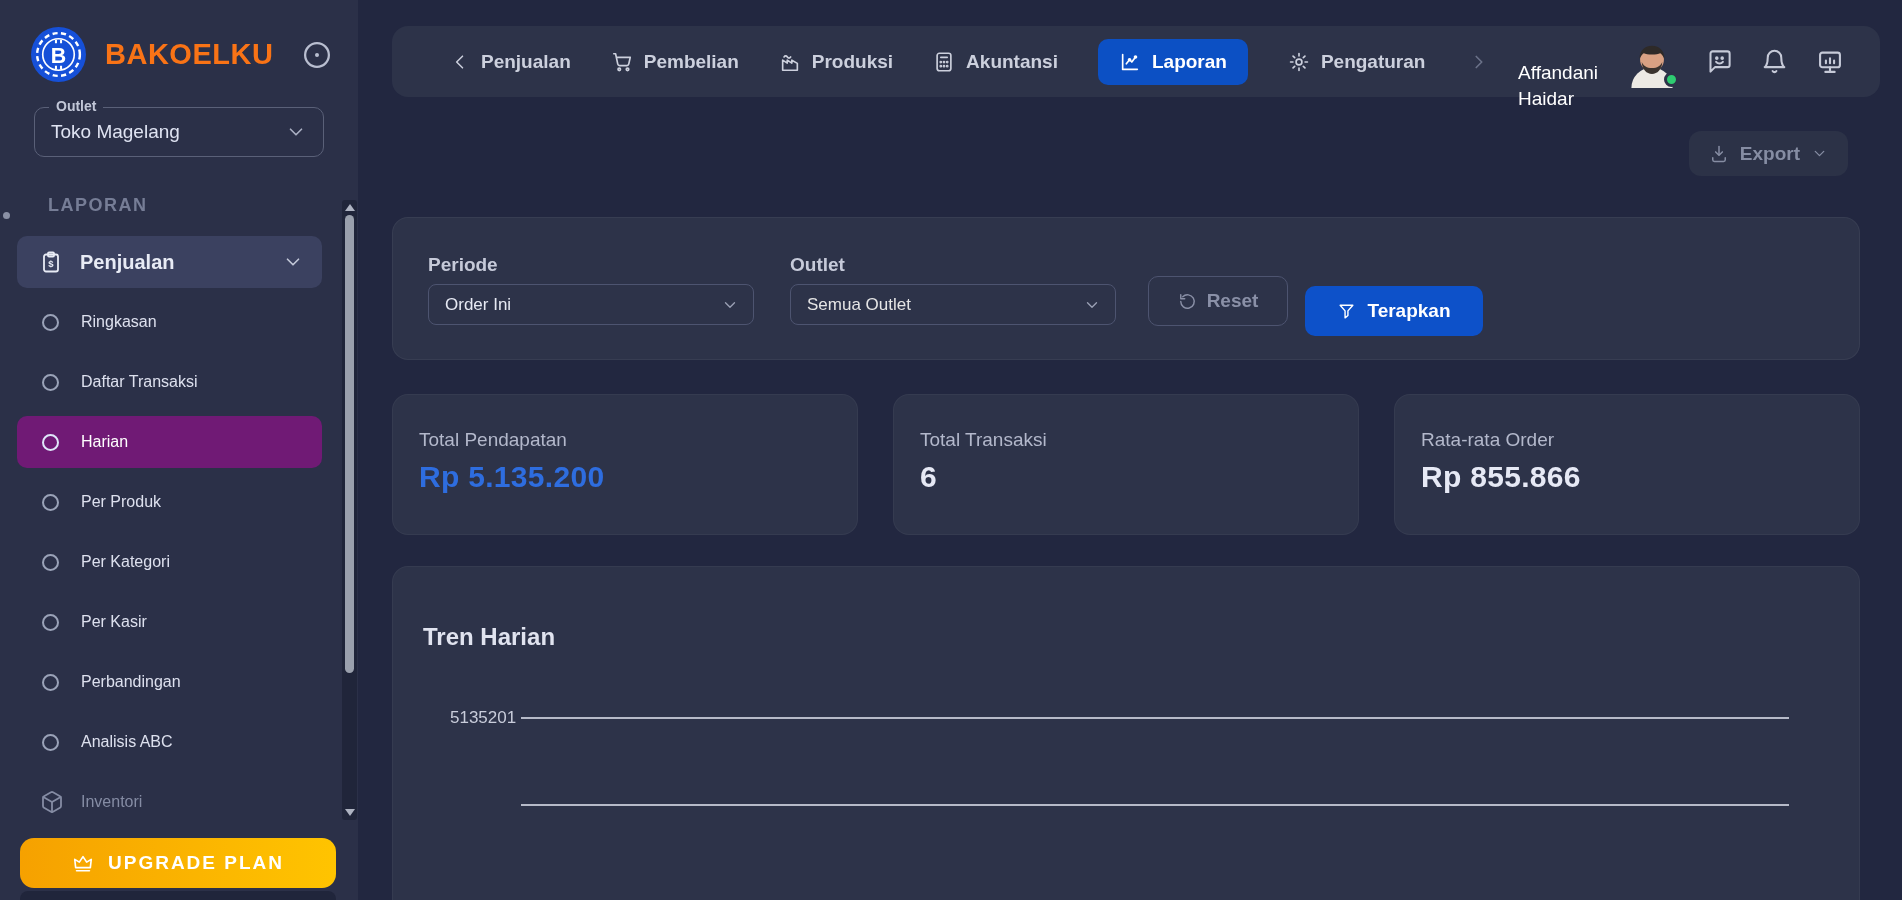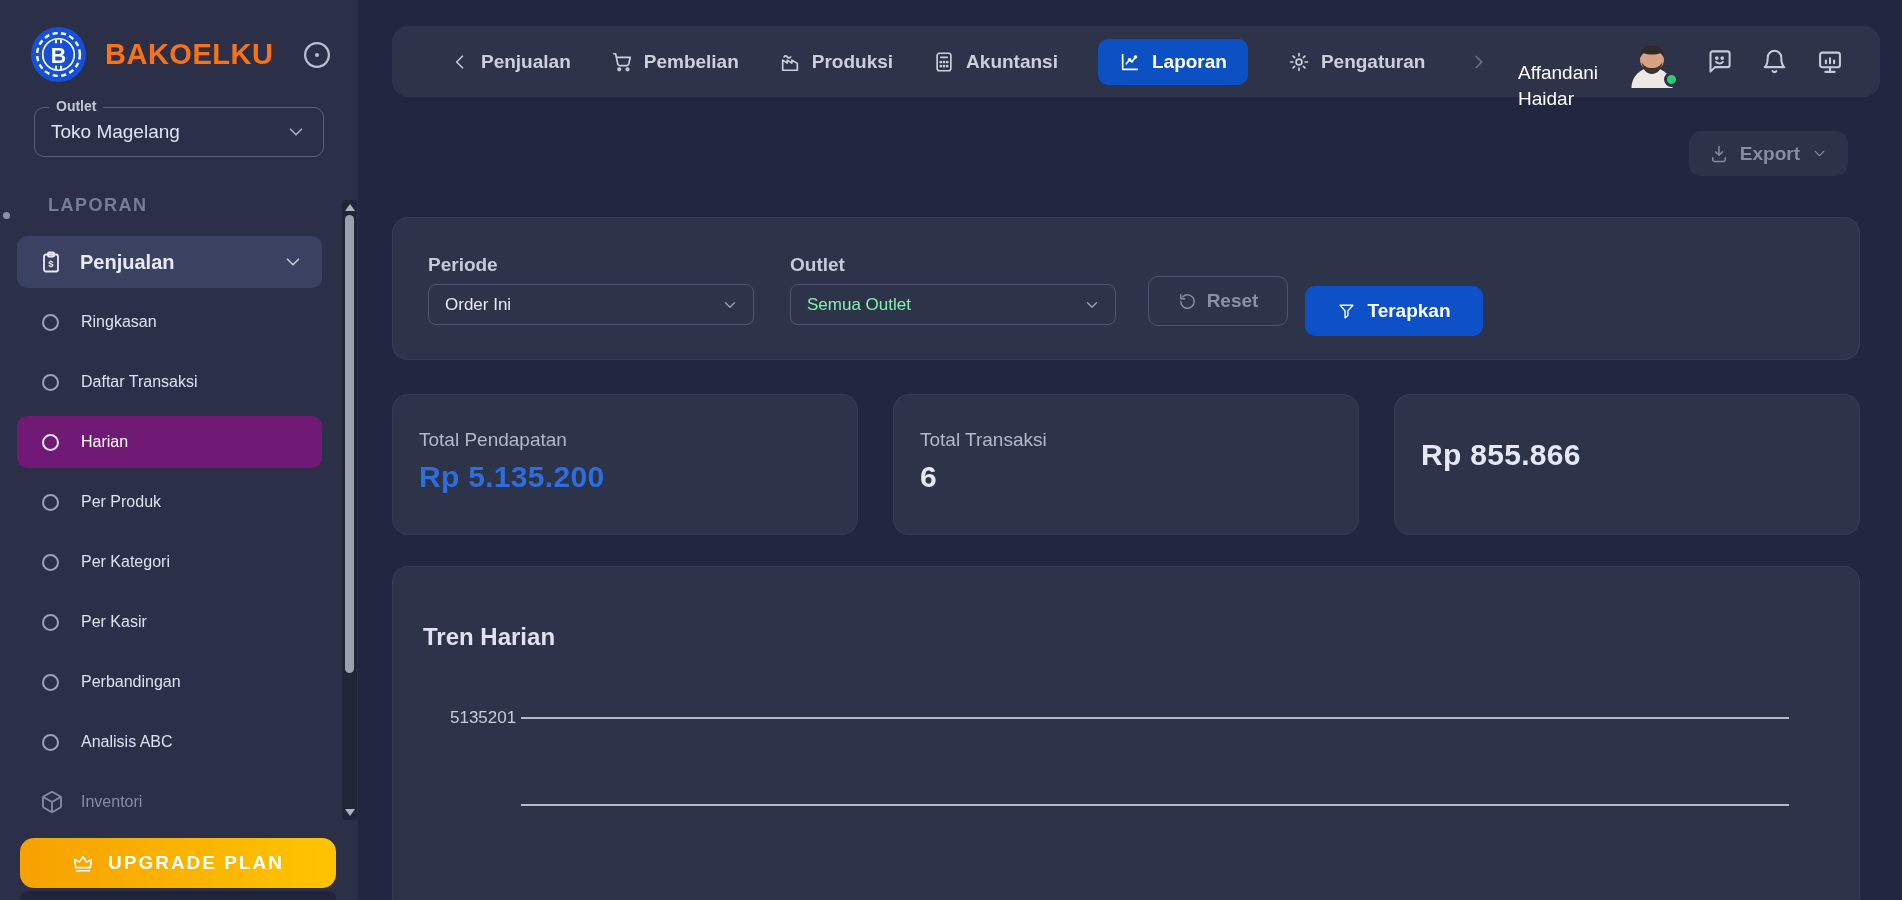--- a/index.html
+++ b/index.html
@@ -67,21 +67,21 @@
   .export-btn { position:absolute; right:54px; top:131px; height:45px; padding:0 20px; background:#2c3247; border:none; border-radius:12px;
     color:#868da3; font-family:inherit; font-size:19px; font-weight:600; display:flex; align-items:center; gap:11px; cursor:pointer; }
 
   
   .filter-card { position:absolute; left:392px; right:42px; top:217px; height:143px; background:#2d3349;
     border:1px solid rgba(255,255,255,.05); border-radius:16px; }
   .f-label { position:absolute; top:36px; font-size:19px; font-weight:600; color:#c6cad9; }
   .f-label.periode { left:35px; } .f-label.outlet { left:397px; }
   .f-select { position:absolute; top:66px; width:326px; height:41px; border:1px solid #4d5470; border-radius:8px;
     display:flex; align-items:center; padding:0 14px 0 16px; font-size:17px; color:#e6e9f3; cursor:pointer; }
-  .f-select.s1 { left:35px; } .f-select.s2 { left:397px; color:#86efac; }
+  .f-select.s1 { left:35px; } .f-select.s2 { left:397px; color:#e5e5e5; }
   .f-select .chev { margin-left:auto; color:#9aa0b4; }
   .reset-btn { position:absolute; left:755px; top:58px; width:140px; height:50px; background:transparent; border:1px solid #4d5470;
     border-radius:10px; color:#8a90a7; font-family:inherit; font-size:19px; font-weight:600; display:flex; align-items:center; justify-content:center; gap:10px; cursor:pointer; }
   .apply-btn { position:absolute; left:912px; top:68px; width:178px; height:50px; background:#0d51c9; border:none;
     border-radius:10px; color:#ffffff; font-family:inherit; font-size:19px; font-weight:700; display:flex; align-items:center; justify-content:center; gap:11px; cursor:pointer; }
 
   
   .stats { position:absolute; left:392px; right:42px; top:394px; display:flex; gap:35px; }
   .stat-card { flex:1; height:141px; background:#2d3349; border:1px solid rgba(255,255,255,.04); border-radius:16px; padding:34px 26px; }
   .stat-label { font-size:19px; color:#b3b8cb; }
@@ -386,20 +386,21 @@
   <section class="stats">
     <div class="stat-card">
       <div class="stat-label">Total Pendapatan</div>
       <div class="stat-value blue">Rp 5.135.200</div>
     </div>
     <div class="stat-card">
       <div class="stat-label">Total Transaksi</div>
       <div class="stat-value">6</div>
     </div>
     <div class="stat-card">
+      <div class="stat-label">Rata-rata Order</div>
       <div class="stat-value">Rp 855.866</div>
     </div>
   </section>
 
   <section class="chart-card">
     <h2 class="chart-title">Tren Harian</h2>
     <div class="grid-row r1">
       <span class="tick">5135201</span>
       <span class="gridline"></span>
     </div>

